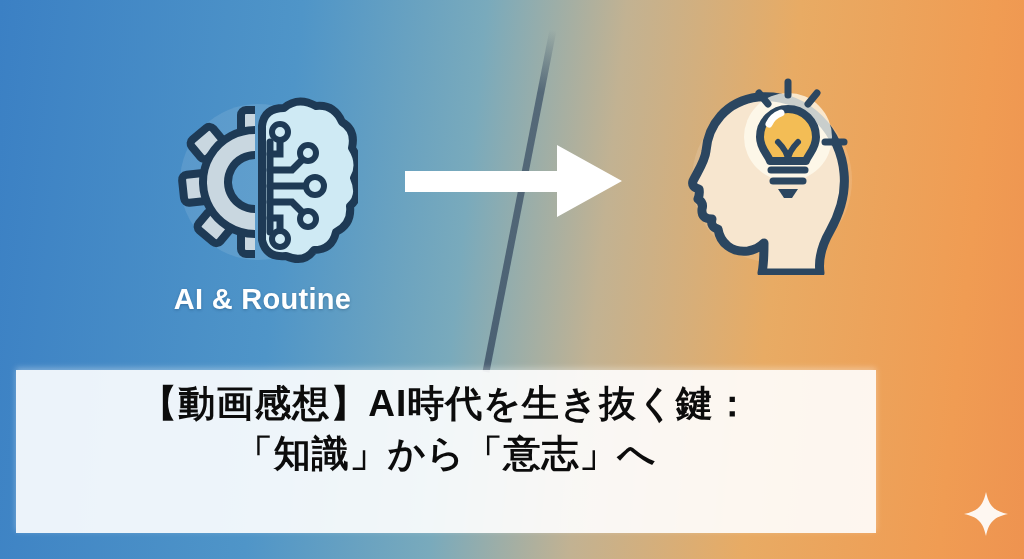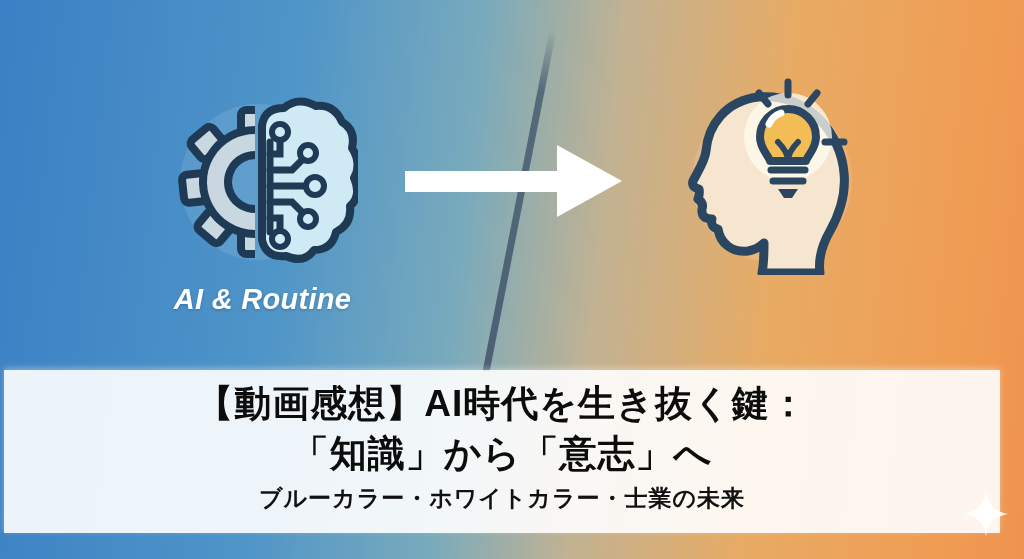--- a/index.html
+++ b/index.html
@@ -13,29 +13,28 @@
   .divider-svg{left:0;top:0;width:1024px;height:559px;pointer-events:none;}
   
   .icon-left{left:158px;top:82px;width:200px;height:200px;}
   .icon-right{left:660px;top:70px;width:200px;height:205px;}
   .arrow-svg{left:395px;top:135px;width:240px;height:95px;}
   
   .label{font-weight:bold;font-size:29px;letter-spacing:.3px;white-space:nowrap;}
   .label-left{
     left:60px;top:283px;width:405px;text-align:center;color:#ffffff;
     text-shadow:0 1px 3px rgba(10,40,70,.30);
-    font-style:italic;
   }
   .label-right{
     left:565px;top:283px;width:405px;text-align:center;color:#1d3c5e;
     text-shadow:0 1px 2px rgba(255,255,255,.25);
   }
   
   .banner{
-    left:4px;top:370px;width:996px;height:163px;
+    left:16px;top:370px;width:860px;height:163px;
     background:rgba(255,255,255,.90);
     box-shadow:0 -2px 6px rgba(255,255,255,.35);
     display:flex;flex-direction:column;align-items:center;justify-content:flex-start;
     padding-top:9px;box-sizing:border-box;
   }
   .banner-title{
     font-weight:800;font-size:37px;line-height:1.34;color:#0c0c0c;
     text-align:center;letter-spacing:1px;white-space:nowrap;
   }
   .banner-subtitle{
@@ -125,20 +124,19 @@
         <line x1="165" y1="72" x2="184" y2="72"></line>
       </g>
     </g>
   </svg>
 
   <div class="abs label label-left">AI &amp; Routine</div>
 
   <div class="abs banner">
     <div class="banner-title">【動画感想】AI時代を生き抜く鍵：</div>
     <div class="banner-title">「知識」から「意志」へ</div>
-    <div class="banner-subtitle">ブルーカラー・ホワイトカラー・士業の未来</div>
   </div>
 
   <svg class="abs sparkle-svg" viewBox="0 0 48 48">
     <path d="M24,2 C27,16 32,21 46,24 C32,27 27,32 24,46 C21,32 16,27 2,24 C16,21 21,16 24,2 Z" fill="rgba(255,255,255,0.92)"></path>
   </svg>
 
 </div>
 
 </body></html>

